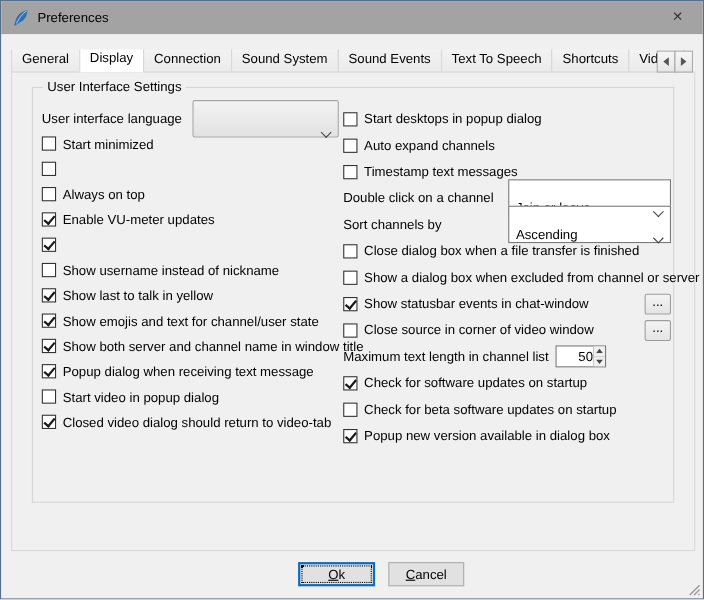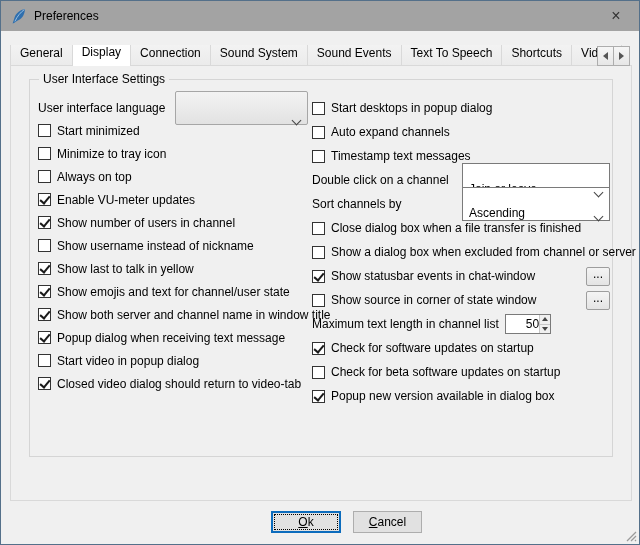--- a/index.html
+++ b/index.html
@@ -116,33 +116,31 @@
           <span class="combo-val"></span>
           <span class="chev"></span>
         </div>
       </div>
       <div class="row">
         <span class="cb" data-checked="false"></span>
         <span class="lbl">Start minimized</span>
       </div>
       <div class="row">
         <span class="cb" data-checked="false"></span>
-        <span class="lbl">Minimize to tray icon</span>
       </div>
       <div class="row">
         <span class="cb" data-checked="false"></span>
         <span class="lbl">Always on top</span>
       </div>
       <div class="row">
         <span class="cb" data-checked="true"></span>
         <span class="lbl">Enable VU-meter updates</span>
       </div>
       <div class="row">
         <span class="cb" data-checked="true"></span>
-        <span class="lbl">Show number of users in channel</span>
       </div>
       <div class="row">
         <span class="cb" data-checked="false"></span>
         <span class="lbl">Show username instead of nickname</span>
       </div>
       <div class="row">
         <span class="cb" data-checked="true"></span>
         <span class="lbl">Show last to talk in yellow</span>
       </div>
       <div class="row">
@@ -202,21 +200,21 @@
         <span class="cb" data-checked="false"></span>
         <span class="lbl">Show a dialog box when excluded from channel or server</span>
       </div>
       <div class="row">
         <span class="cb" data-checked="true"></span>
         <span class="lbl">Show statusbar events in chat-window</span>
         <div class="dots-btn">...</div>
       </div>
       <div class="row">
         <span class="cb" data-checked="false"></span>
-        <span class="lbl">Show source in corner of state window</span>
+        <span class="lbl">Close source in corner of video window</span>
         <div class="dots-btn">...</div>
       </div>
       <div class="row">
         <span class="lbl">Maximum text length in channel list</span>
         <div class="spin">
           <span class="spin-val">50</span>
           <span class="spin-btns">
             <span class="spin-up"></span>
             <span class="spin-down"></span>
           </span>

